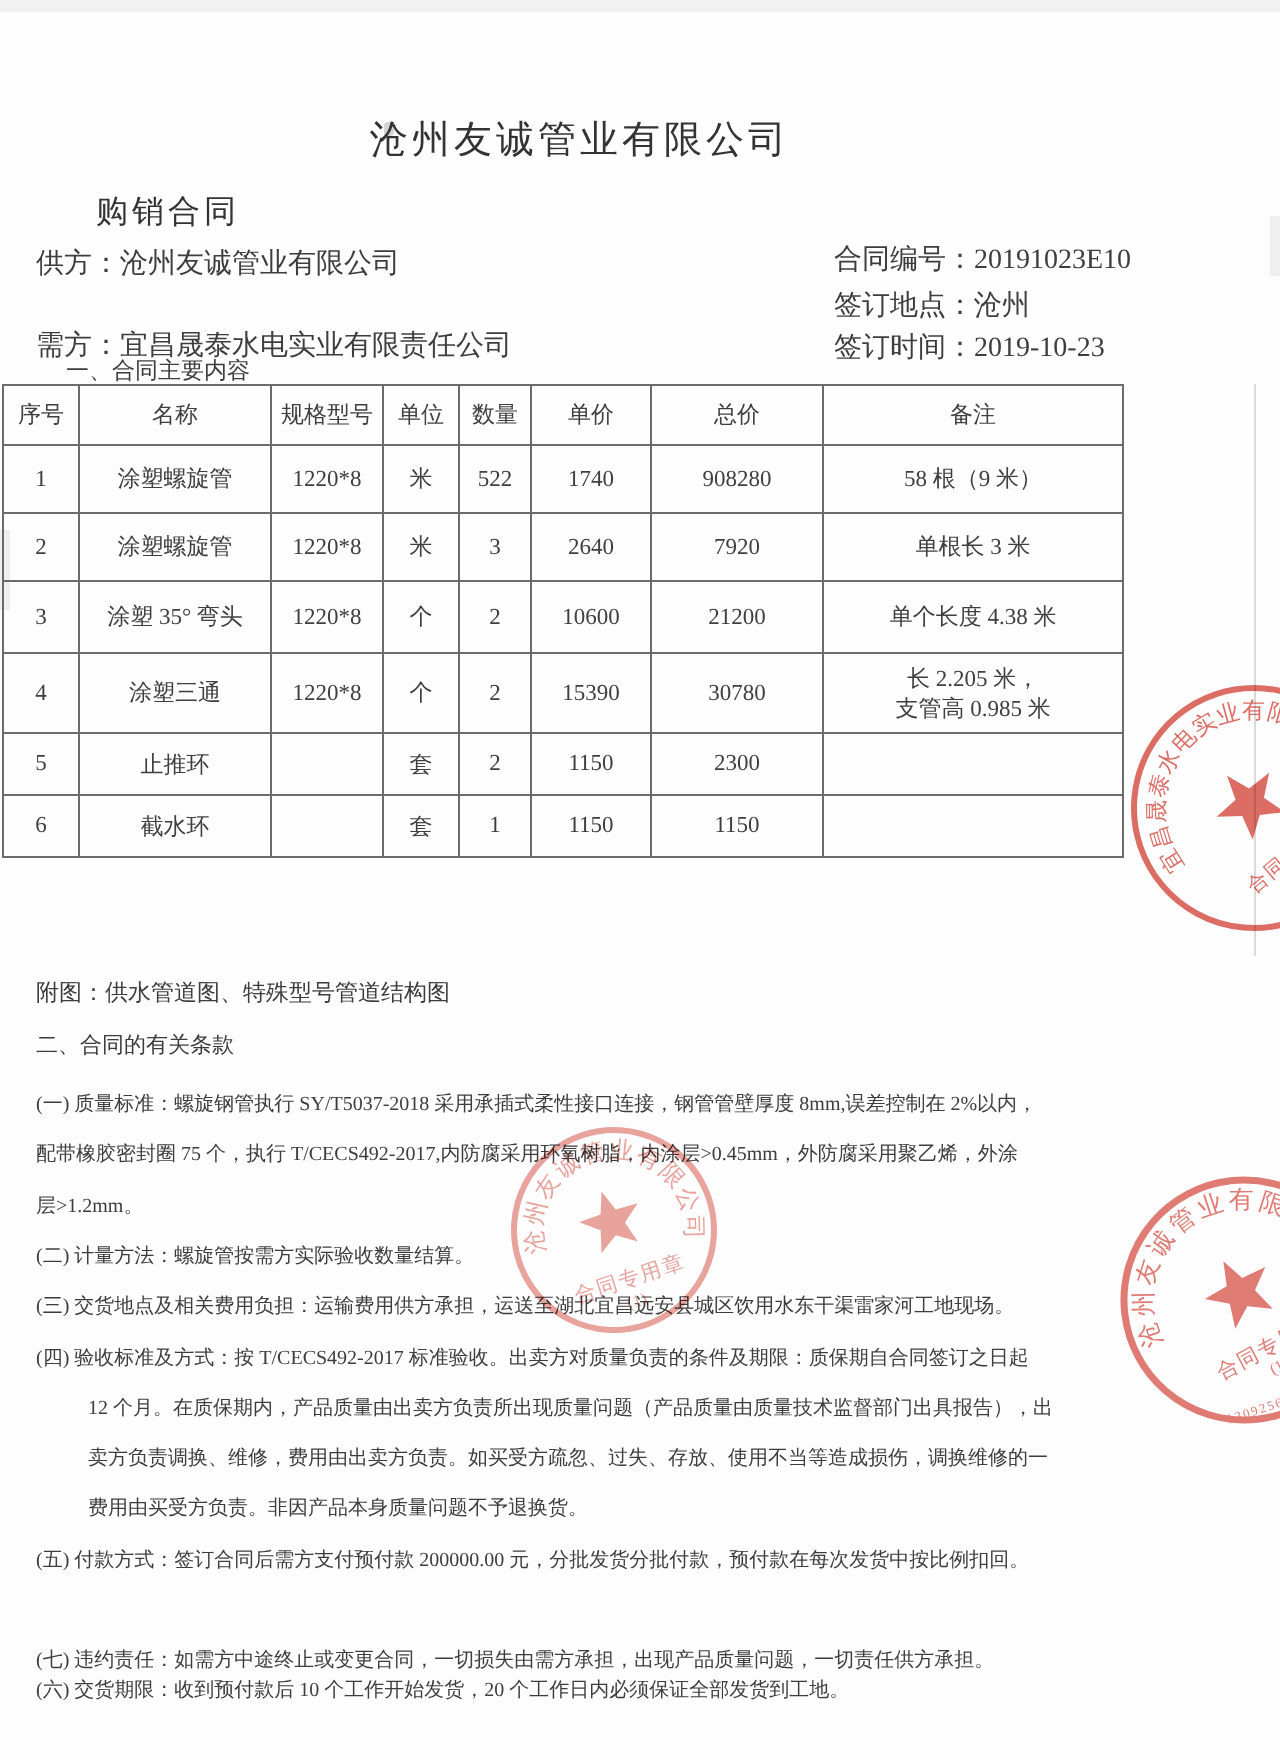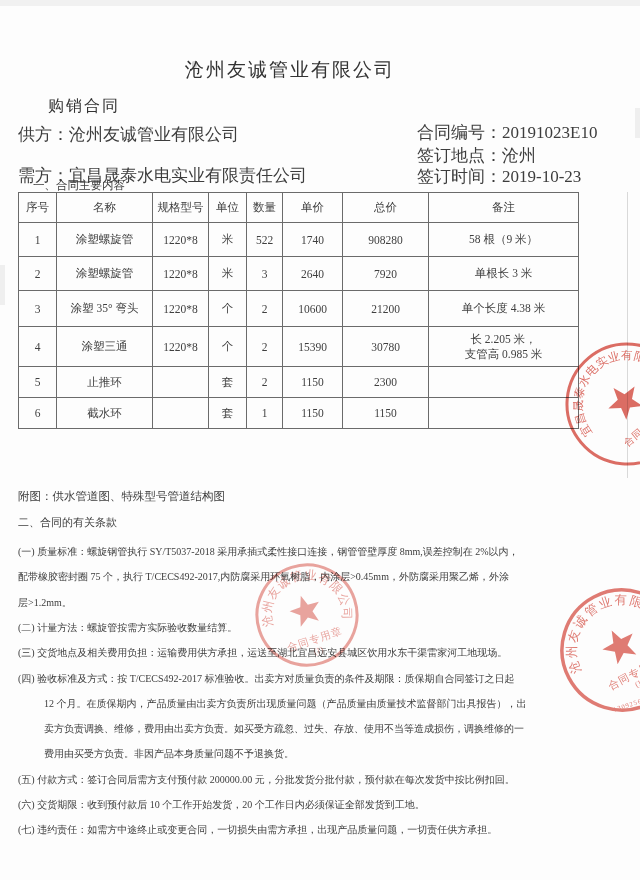--- a/index.html
+++ b/index.html
@@ -5,31 +5,31 @@
   html,body{margin:0;padding:0;}
   body{
     width:640px;height:880px;position:relative;overflow:hidden;
     background:#fdfdfd;
     font-family:"Liberation Serif","DejaVu Serif",serif;
     color:#3c3c3c;
   }
   .abs{position:absolute;white-space:nowrap;}
   .title{top:57px;left:0;width:580px;text-align:center;font-size:19px;letter-spacing:2px;color:#333;}
   .subtitle{top:96px;left:0;width:580px;text-align:left;font-size:16px;letter-spacing:2px;color:#333;margin-left:48px;}
-  .info{font-size:17px;color:#3d3d3d;}
+  .info{font-size:14px;color:#3d3d3d;}
   .supplier{left:18px;top:123px;}
   .buyer{left:18px;top:164px;}
   .c-no{left:417px;top:121px;}
   .c-place{left:417px;top:144px;}
   .c-time{left:417px;top:165px;}
   .sec1{left:33px;top:178px;font-size:11.5px;}
   .sec2{left:18px;top:515px;font-size:11px;}
   .attachment{left:18px;top:489px;font-size:11.5px;}
   table.main{
-    position:absolute;left:18px;top:192px;width:560px;
+    position:absolute;left:1px;top:192px;width:560px;
     border-collapse:collapse;table-layout:fixed;
     font-size:11.5px;color:#3f3f3f;padding-left:20px;
   }
   table.main td,table.main th{
     border:1px solid #6b6b6b;text-align:center;vertical-align:middle;
     font-weight:normal;padding:0;overflow:hidden;
   }
   table.main .note-cell{text-align:left;padding-left:4px;font-size:11px;}
   .cl{position:absolute;font-size:10px;color:#3d3d3d;white-space:nowrap;}
   .stamp{position:absolute;mix-blend-mode:multiply;pointer-events:none;}
@@ -250,21 +250,21 @@
     <div class="cl" style="top: 545px; left: 18px;">(一) 质量标准：螺旋钢管执行 SY/T5037-2018 采用承插式柔性接口连接，钢管管壁厚度 8mm,误差控制在 2%以内，</div>
     <div class="cl" style="top: 570px; left: 18px;">配带橡胶密封圈 75 个，执行 T/CECS492-2017,内防腐采用环氧树脂，内涂层&gt;0.45mm，外防腐采用聚乙烯，外涂</div>
     <div class="cl" style="top: 596px; left: 18px;">层&gt;1.2mm。</div>
     <div class="cl" style="top: 621px; left: 18px;">(二) 计量方法：螺旋管按需方实际验收数量结算。</div>
     <div class="cl" style="top: 646px; left: 18px;">(三) 交货地点及相关费用负担：运输费用供方承担，运送至湖北宜昌远安县城区饮用水东干渠雷家河工地现场。</div>
     <div class="cl" style="top: 672px; left: 18px;">(四) 验收标准及方式：按 T/CECS492-2017 标准验收。出卖方对质量负责的条件及期限：质保期自合同签订之日起</div>
     <div class="cl" style="top: 697px; left: 44px;">12 个月。在质保期内，产品质量由出卖方负责所出现质量问题（产品质量由质量技术监督部门出具报告），出</div>
     <div class="cl" style="top: 722px; left: 44px;">卖方负责调换、维修，费用由出卖方负责。如买受方疏忽、过失、存放、使用不当等造成损伤，调换维修的一</div>
     <div class="cl" style="top: 747px; left: 44px;">费用由买受方负责。非因产品本身质量问题不予退换货。</div>
     <div class="cl" style="top: 773px; left: 18px;">(五) 付款方式：签订合同后需方支付预付款 200000.00 元，分批发货分批付款，预付款在每次发货中按比例扣回。</div>
-    <div class="cl" style="top: 798px; left: 18px; text-align: right;">(六) 交货期限：收到预付款后 10 个工作开始发货，20 个工作日内必须保证全部发货到工地。</div>
+    <div class="cl" style="top: 838px; left: 18px; text-align: right;">(六) 交货期限：收到预付款后 10 个工作开始发货，20 个工作日内必须保证全部发货到工地。</div>
     <div class="cl" style="top: 823px; left: 18px;">(七) 违约责任：如需方中途终止或变更合同，一切损失由需方承担，出现产品质量问题，一切责任供方承担。</div>
   </div>
 
 <svg class="stamp" style="left:561px;top:338px;opacity:.8" width="132" height="132" viewBox="0 0 132 132">
   <g transform="rotate(-40 66 66)" fill="#d5493e" stroke="none">
     <circle cx="66" cy="66" r="60" fill="none" stroke="#d5493e" stroke-width="3"></circle>
     <path id="arcA" d="M 66,66 m -45,0 a 45,45 0 1,1 90,0 a 45,45 0 1,1 -90,0" fill="none"></path>
     <text font-size="11.5" letter-spacing="0.5">
       <textPath href="#arcA">宜昌晟泰水电实业有限责任公司</textPath>
     </text>

